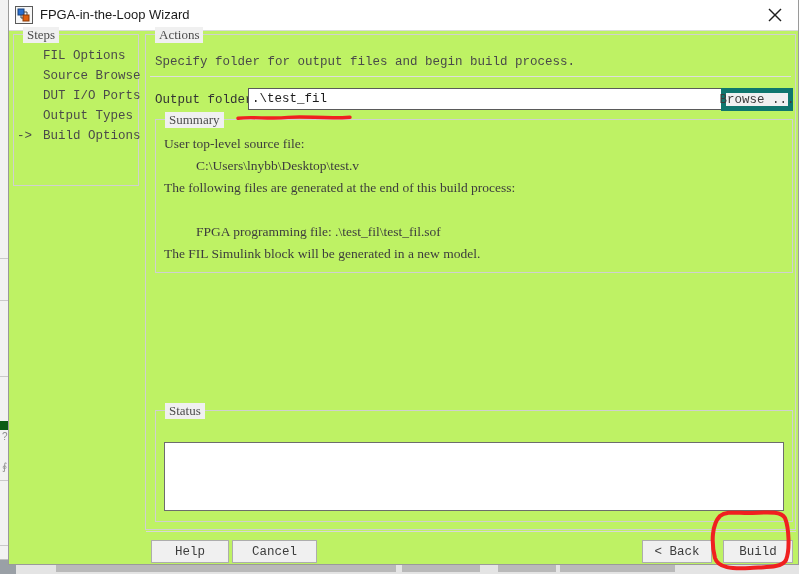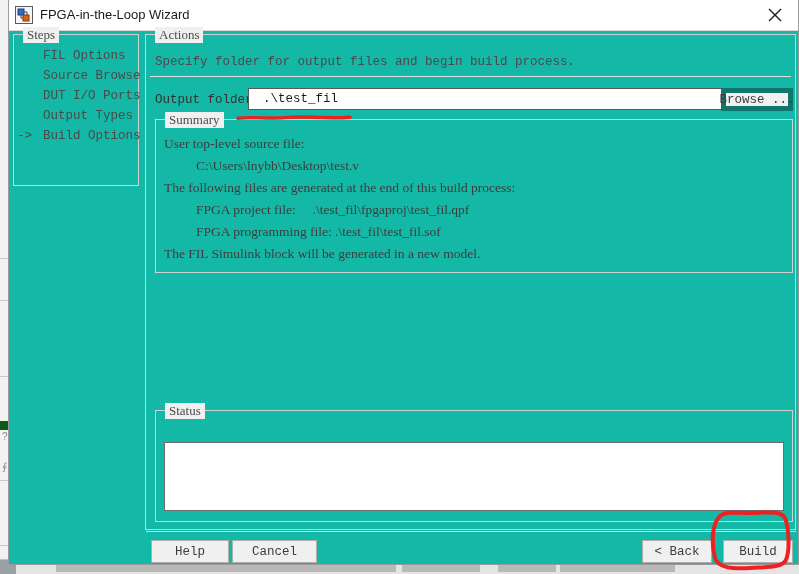--- a/index.html
+++ b/index.html
@@ -77,21 +77,21 @@
     background: #9aa0a6;
   }
 
   
   #wizard {
     position: absolute;
     left: 8px;
     top: 0px;
     width: 791px;
     height: 565px;
-    background: #14b8a6;
+    background: #bef264;
     border: 1px solid #9a9a9a;
     border-top: none;
     box-sizing: border-box;
   }
 
   
   #titlebar {
     position: absolute;
     left: 0; top: 0;
     width: 100%;
@@ -211,21 +211,21 @@
     left: 239px;
     top: 88px;
     width: 531px;
     height: 22px;
     border: 1px solid #5a5a5a;
     background: #ffffff;
     box-sizing: border-box;
     font-family: "Liberation Mono", monospace;
     font-size: 12.5px;
     color: #1d1d1d;
-    padding: 0 14px;
+    padding: 0 3px;
     line-height: 20px;
     outline: none;
   }
   #browse-button {
     position: absolute;
     left: 712px;
     top: 88px;
     width: 72px;
     height: 23px;
     background: #f0f0f0;
@@ -400,21 +400,20 @@
 
   <div id="outfolder-label">Output folder:</div>
   <input id="outfolder-input" type="text" value=".\test_fil" style="">
   <div id="browse-button">Browse ...</div>
 
   <div class="groupbox" id="summary-box">
     <span class="gb-title">Summary</span>
     <div class="sum-line" style="top:16px;">User top-level source file:</div>
     <div class="sum-line indent" style="top:38px;">C:\Users\lnybb\Desktop\test.v</div>
     <div class="sum-line" style="top:60px;">The following files are generated at the end of this build process:</div>
-    <div class="sum-line indent" style="top:82px;">FPGA project file:     .\test_fil\fpgaproj\test_fil.qpf</div>
     <div class="sum-line indent" style="top:104px;">FPGA programming file: .\test_fil\test_fil.sof</div>
     <div class="sum-line" style="top:126px;">The FIL Simulink block will be generated in a new model.</div>
   </div>
 
   <div class="groupbox" id="status-box">
     <span class="gb-title">Status</span>
   </div>
   <textarea id="status-text" placeholder="" style=""></textarea>
 
   <div id="footer-sep"></div>

